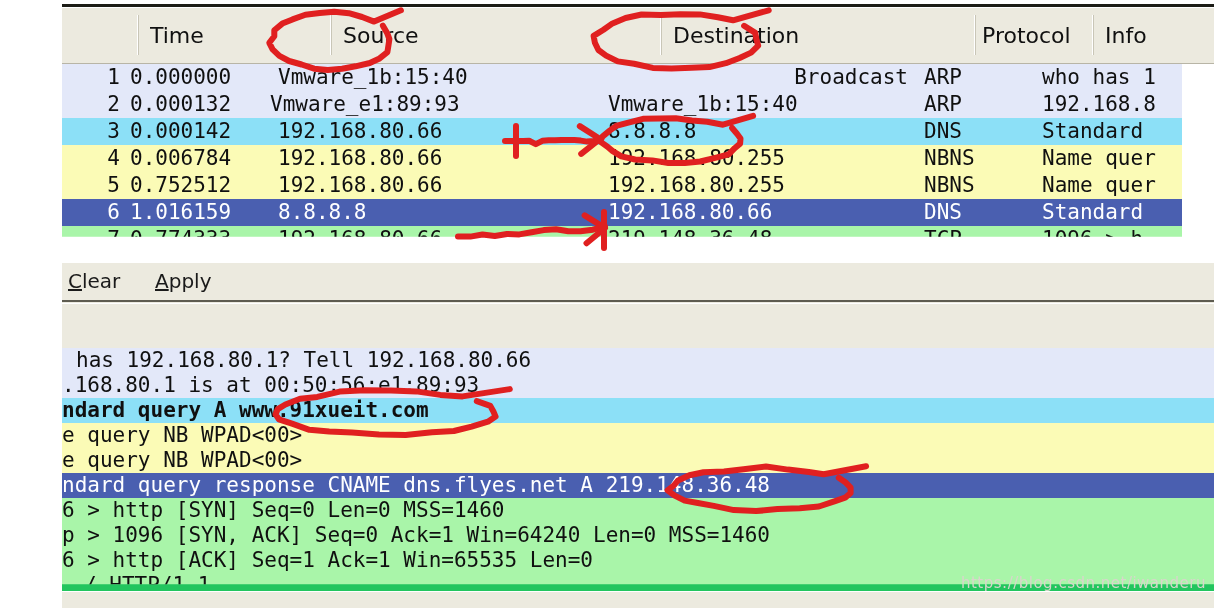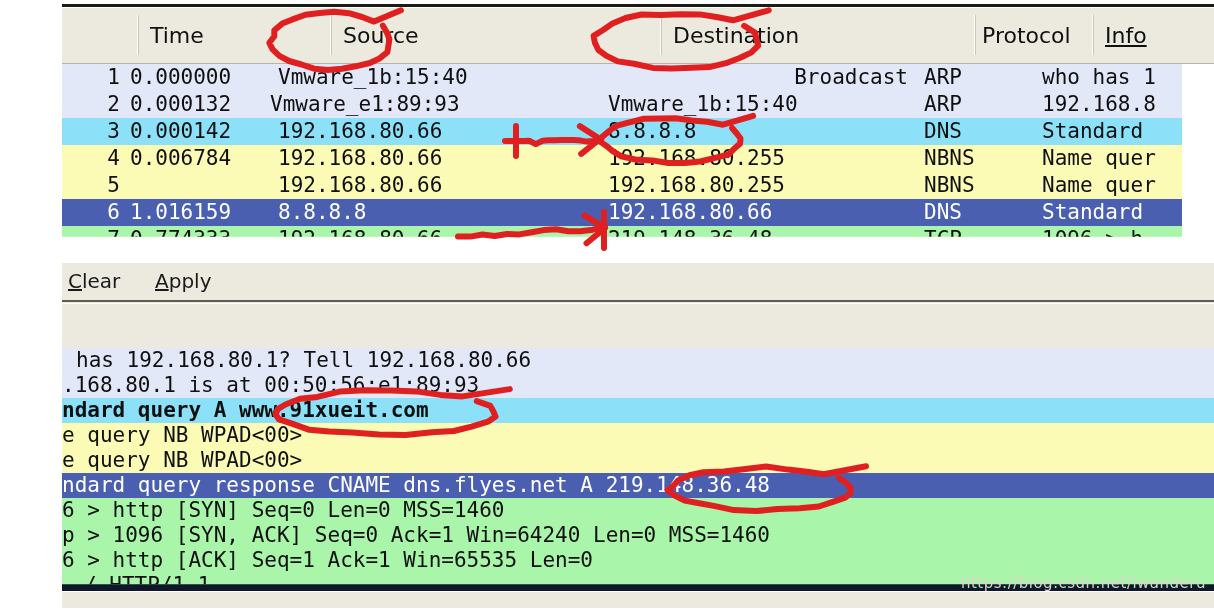--- a/index.html
+++ b/index.html
@@ -94,21 +94,21 @@
     color: #1a1a1a;
     white-space: nowrap;
   }
   .tool-btn u { text-decoration: underline; }
 
   
   #detail-panel {
     position: absolute;
     left: 62px; top: 306px;
     width: 1152px; height: 310px;
-    background: #0f172a;
+    background: #22c55e;
     overflow: hidden;
   }
   #detail-gap {
     position: absolute; left: 0; top: 0;
     width: 1152px; height: 42px;
     background: #eceadf;
   }
   #detail-rows {
     position: absolute; left: 0; top: 42px;
     width: 1152px; height: 243px;
@@ -166,21 +166,21 @@
     <div id="packet-header">
       <div class="hdr-div" style="left:75px;"></div>
       <div class="hdr-cell" style="left:88px;width:175px;">Time</div>
       <div class="hdr-div" style="left:268px;"></div>
       <div class="hdr-cell" style="left:281px;width:310px;">Source</div>
       <div class="hdr-div" style="left:598px;"></div>
       <div class="hdr-cell" style="left:611px;width:292px;">Destination</div>
       <div class="hdr-div" style="left:912px;"></div>
       <div class="hdr-cell" style="left:920px;width:102px;">Protocol</div>
       <div class="hdr-div" style="left:1030px;"></div>
-      <div class="hdr-cell" style="left:1043px;width:105px;text-decoration:underline;">Info</div>
+      <div class="hdr-cell" style="left:1043px;width:105px;">Info</div>
     </div>
 
     <div id="packet-rows">
         <div class="prow" style="top: 0px; background: rgb(227, 232, 249); color: rgb(16, 16, 16);">
           <div class="pcell c-no" style="left: 0px; width: 58px;">1</div>
           <div class="pcell" style="left: 68px; width: 195px;">0.000000</div>
           <div class="pcell" style="left: 216px; width: 330px;">Vmware_1b:15:40</div>
           <div class="pcell" style="left: 546px; width: 300px; text-align: right;">Broadcast</div>
           <div class="pcell" style="left: 862px; width: 100px;">ARP</div>
           <div class="pcell" style="left: 980px; width: 200px;">who has 1</div>
@@ -204,20 +204,21 @@
         <div class="prow" style="top: 81px; background: rgb(251, 251, 182); color: rgb(16, 16, 16);">
           <div class="pcell c-no" style="left: 0px; width: 58px;">4</div>
           <div class="pcell" style="left: 68px; width: 195px;">0.006784</div>
           <div class="pcell" style="left: 216px; width: 330px;">192.168.80.66</div>
           <div class="pcell" style="left: 546px; width: 300px;">192.168.80.255</div>
           <div class="pcell" style="left: 862px; width: 100px;">NBNS</div>
           <div class="pcell" style="left: 980px; width: 200px;">Name quer</div>
         </div>
         <div class="prow" style="top: 108px; background: rgb(251, 251, 182); color: rgb(16, 16, 16);">
           <div class="pcell c-no" style="left: 0px; width: 58px;">5</div>
+          <div class="pcell" style="left: 68px; width: 195px;">0.752512</div>
           <div class="pcell" style="left: 216px; width: 330px;">192.168.80.66</div>
           <div class="pcell" style="left: 546px; width: 300px;">192.168.80.255</div>
           <div class="pcell" style="left: 862px; width: 100px;">NBNS</div>
           <div class="pcell" style="left: 980px; width: 200px;">Name quer</div>
         </div>
         <div class="prow" style="top: 135px; background: rgb(74, 95, 176); color: rgb(255, 255, 255);">
           <div class="pcell c-no" style="left: 0px; width: 58px;">6</div>
           <div class="pcell" style="left: 68px; width: 195px;">1.016159</div>
           <div class="pcell" style="left: 216px; width: 330px;">8.8.8.8</div>
           <div class="pcell" style="left: 546px; width: 300px;">192.168.80.66</div>

